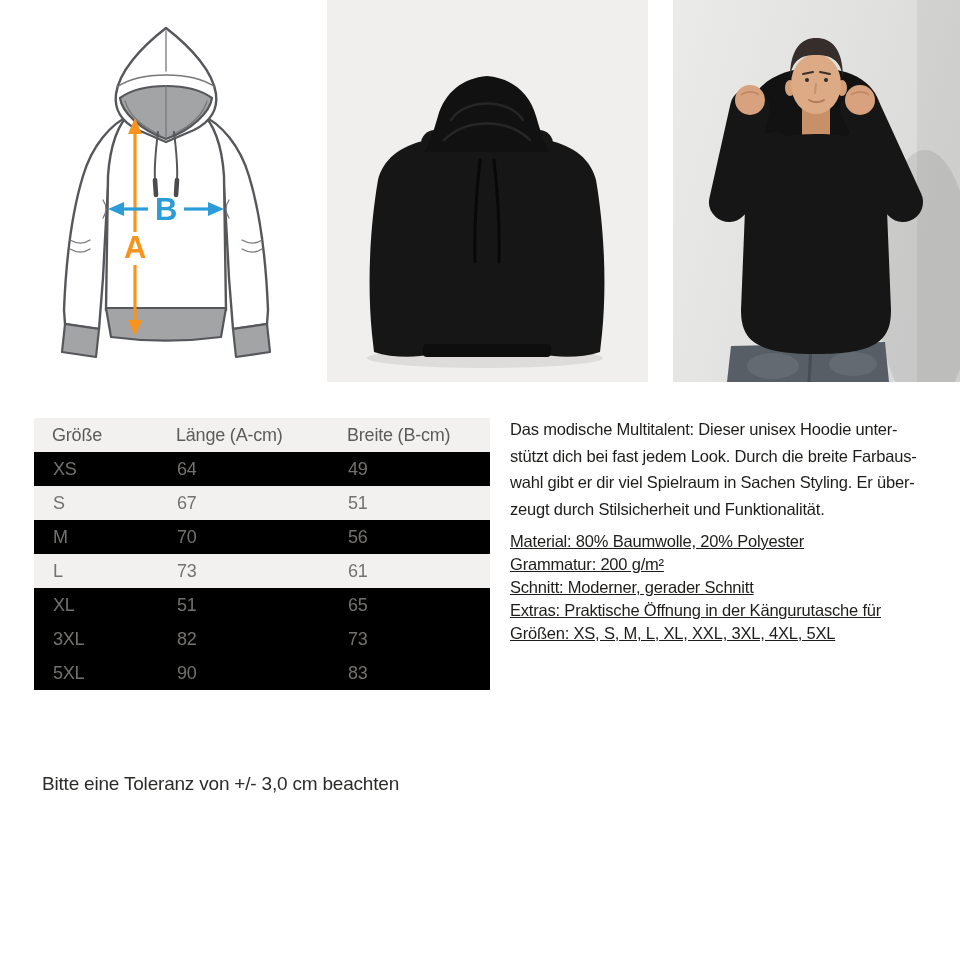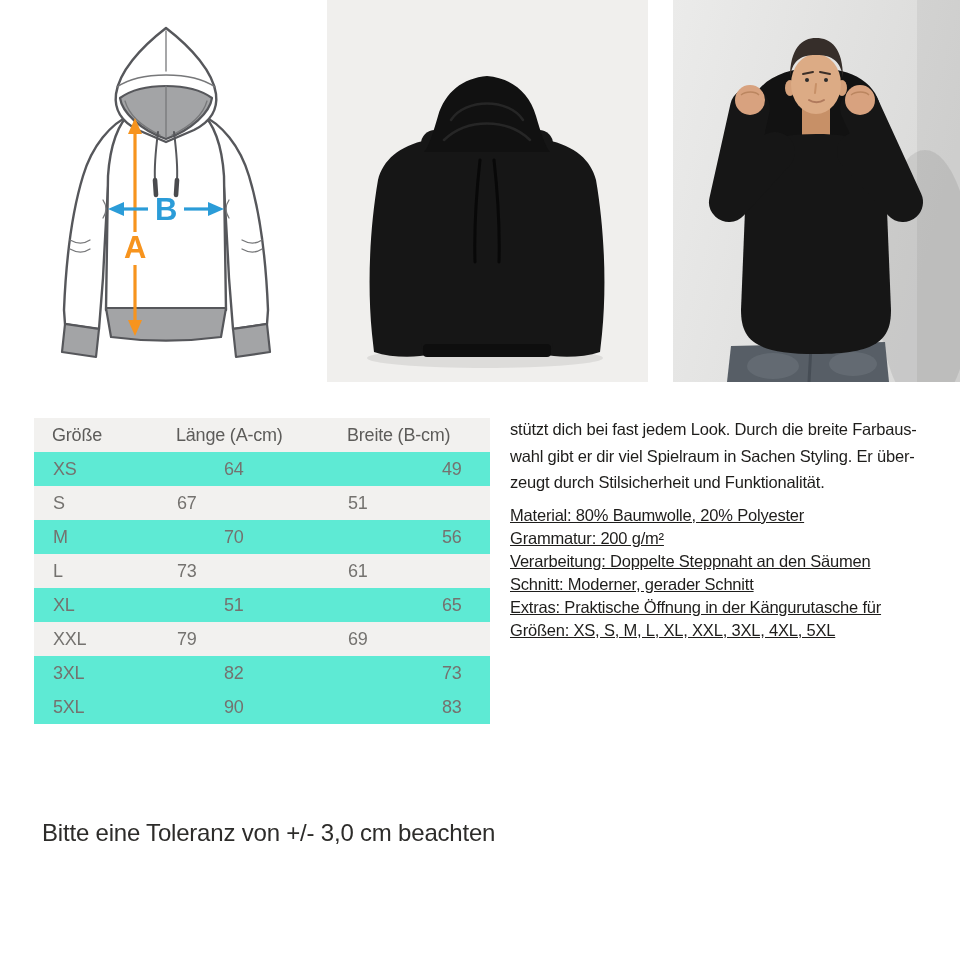--- a/index.html
+++ b/index.html
@@ -13,33 +13,33 @@
   .diagram-wrap{left:20px;top:8px;width:292px;height:376px;background:#ffffff;}
   .product-wrap{left:327px;width:321px;height:382px;background:#f0efed;}
   .model-wrap{left:673px;width:287px;height:382px;}
   .gallery-item svg{display:block;width:100%;height:100%;}
 
   
   .sizetable{position:absolute;left:34px;top:418px;width:456px;font-size:18px;}
   .trow{display:grid;grid-template-columns:124px 171px 1fr;height:34px;
         align-items:center;padding-left:19px;}
   .trow.head{background:#f2f1ef;color:#5d5c5a;padding-left:18px;}
-  .trow.dark{background:#5eead4;color:#74726f;gap:47px;}
+  .trow.dark{background:#000000;color:#74726f;}
   .trow.light{background:#f2f1ef;color:#74726f;}
 
   
   .desc{position:absolute;left:510px;top:416px;width:450px;color:#1e1d1b;
         font-size:16.5px;}
   .desc .dline{line-height:26.5px;white-space:nowrap;}
   .details{margin-top:8px;}
   .details .dline{line-height:23px;text-decoration:underline;}
   .details .indent{padding-left:62px;}
 
   
-  .note{position:absolute;left:42px;top:819px;font-size:24px;color:#2d2c2a;}
+  .note{position:absolute;left:42px;top:773px;font-size:19px;color:#2d2c2a;}
 
   
   .ln{stroke:#56575b;stroke-width:2.4;fill:none;stroke-linecap:round;stroke-linejoin:round;}
   .lnw{stroke:#56575b;stroke-width:2.4;fill:#ffffff;stroke-linecap:round;stroke-linejoin:round;}
   .lng{stroke:#56575b;stroke-width:2.2;fill:#a3a4a6;stroke-linejoin:round;}
   .thin{stroke:#77787a;stroke-width:1.3;fill:none;stroke-linecap:round;}
   .arrowline{stroke-width:3.2;fill:none;}
   .arrowlabel{font-family:"Liberation Sans",sans-serif;font-weight:bold;font-size:31px;}
 </style>
 </head>
@@ -169,44 +169,39 @@
   <div class="trow light">
     <span>L</span>
     <span>73</span>
     <span>61</span>
   </div>
   <div class="trow dark">
     <span>XL</span>
     <span>51</span>
     <span>65</span>
   </div>
-  <div class="trow light">
-    <span>XXL</span>
-    <span>79</span>
-    <span>69</span>
-  </div>
   <div class="trow dark">
     <span>3XL</span>
     <span>82</span>
     <span>73</span>
   </div>
   <div class="trow dark">
     <span>5XL</span>
     <span>90</span>
     <span>83</span>
   </div>
 </div>
 
 <div class="desc">
+  <div class="dline">Das modische Multitalent: Dieser unisex Hoodie unter-</div>
   <div class="dline">stützt dich bei fast jedem Look. Durch die breite Farbaus-</div>
   <div class="dline">wahl gibt er dir viel Spielraum in Sachen Styling. Er über-</div>
   <div class="dline">zeugt durch Stilsicherheit und Funktionalität.</div>
   <div class="details">
     <div class="dline">Material: 80% Baumwolle, 20% Polyester</div>
     <div class="dline">Grammatur: 200 g/m²</div>
-    <div class="dline">Verarbeitung: Doppelte Steppnaht an den Säumen</div>
     <div class="dline">Schnitt: Moderner, gerader Schnitt</div>
     <div class="dline">Extras: Praktische Öffnung in der Kängurutasche für</div>
     <div class="dline">Größen: XS, S, M, L, XL, XXL, 3XL, 4XL, 5XL</div>
   </div>
 </div>
 
 <div class="note">Bitte eine Toleranz von +/- 3,0 cm beachten</div>
 
 </body></html>

